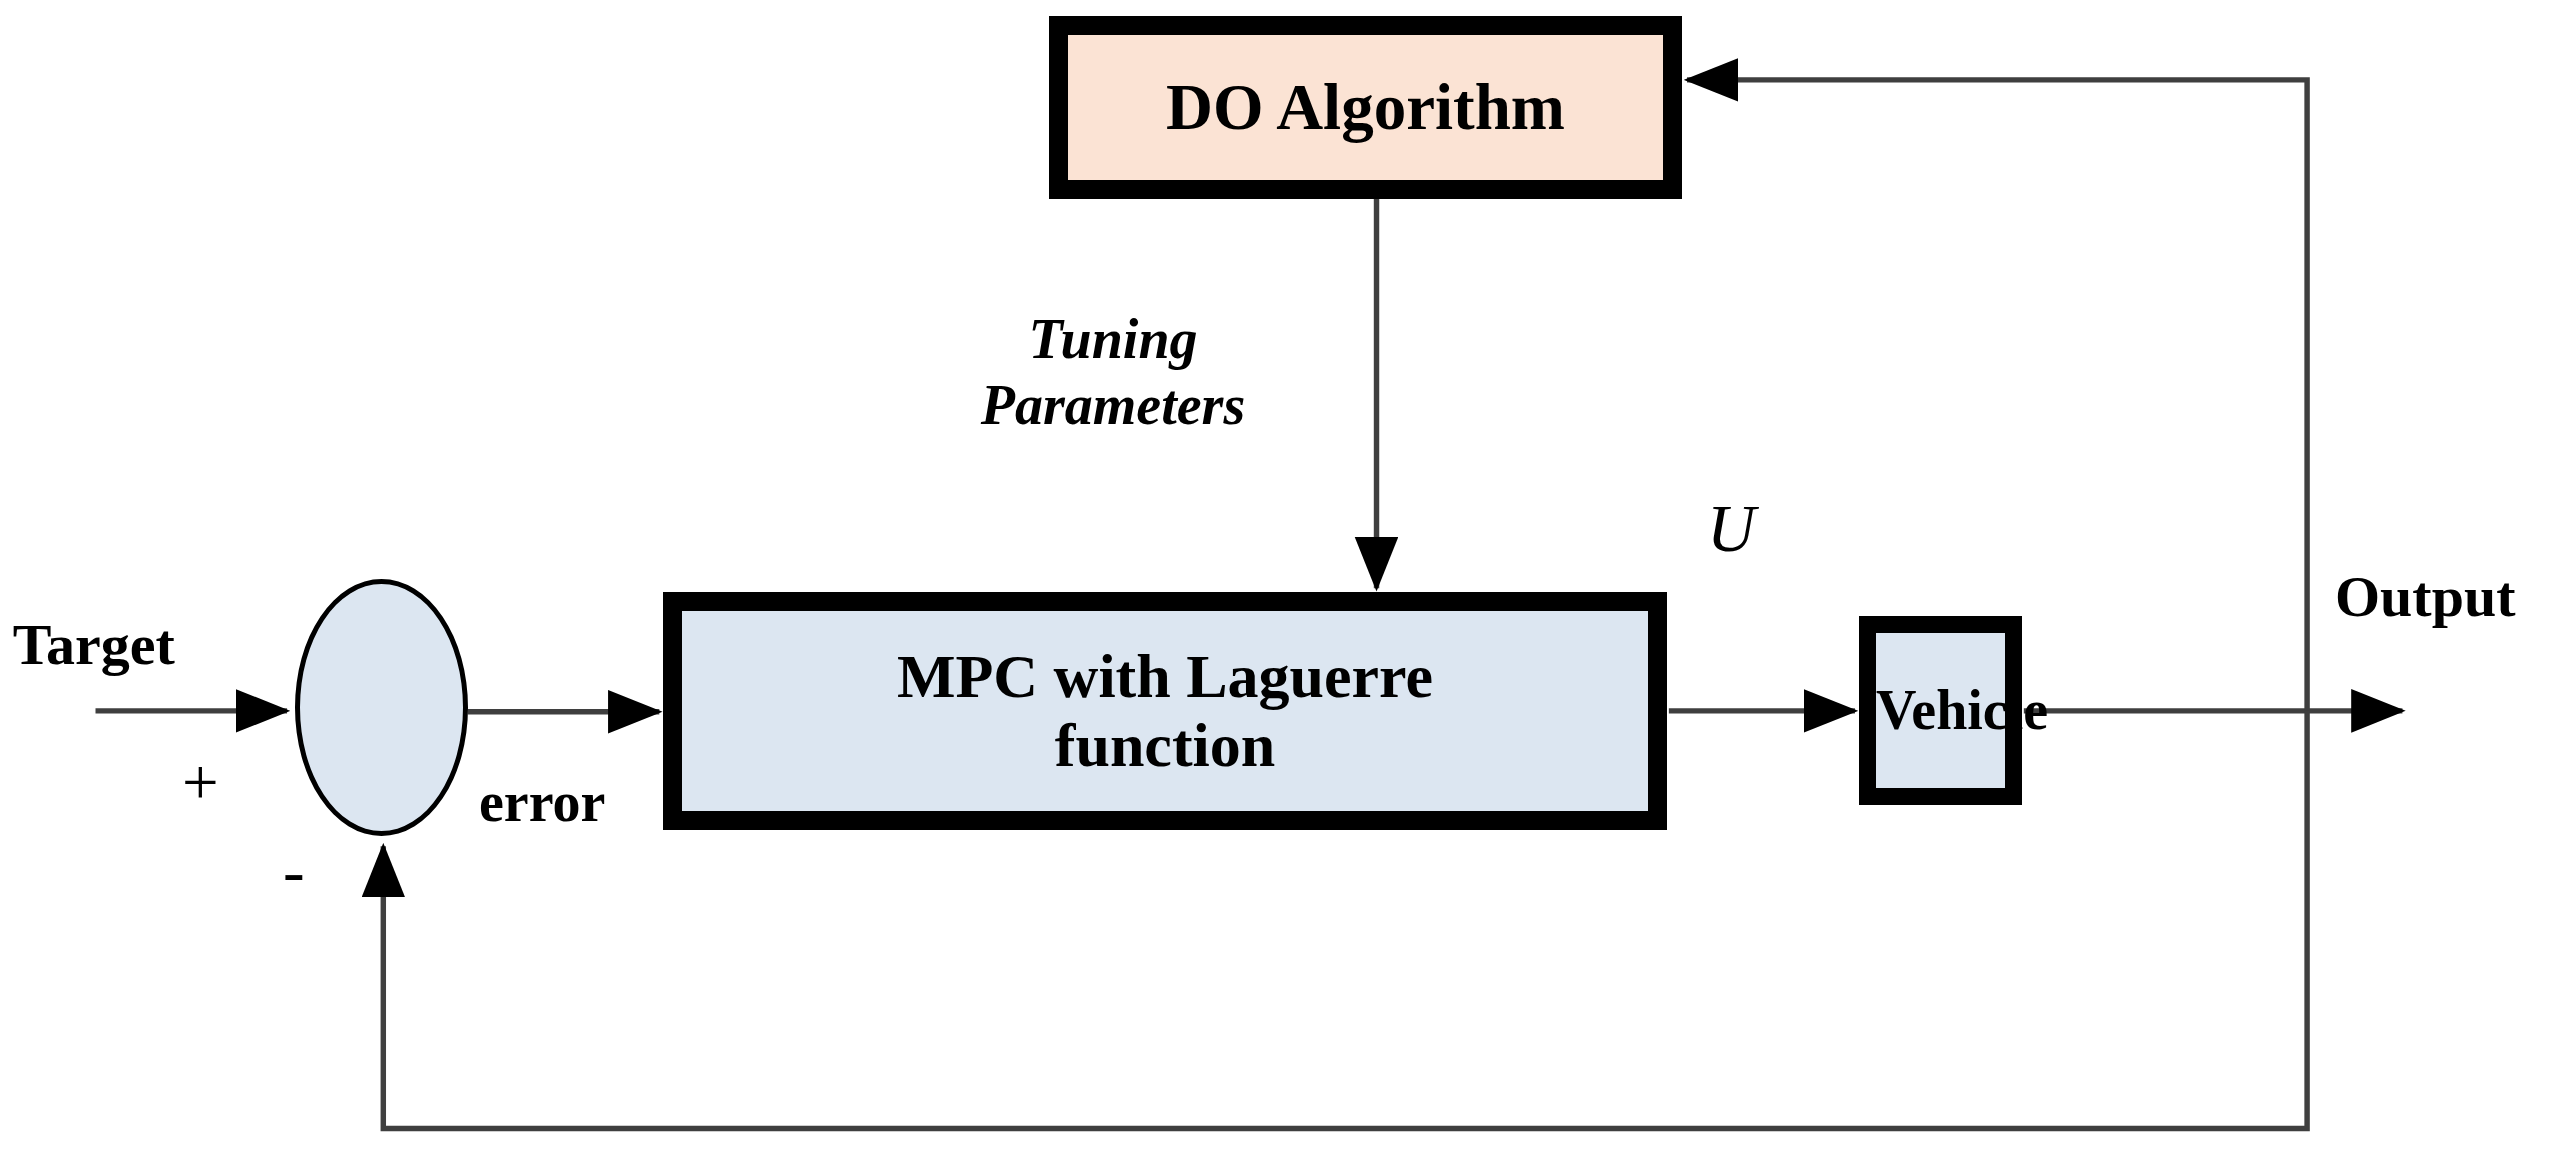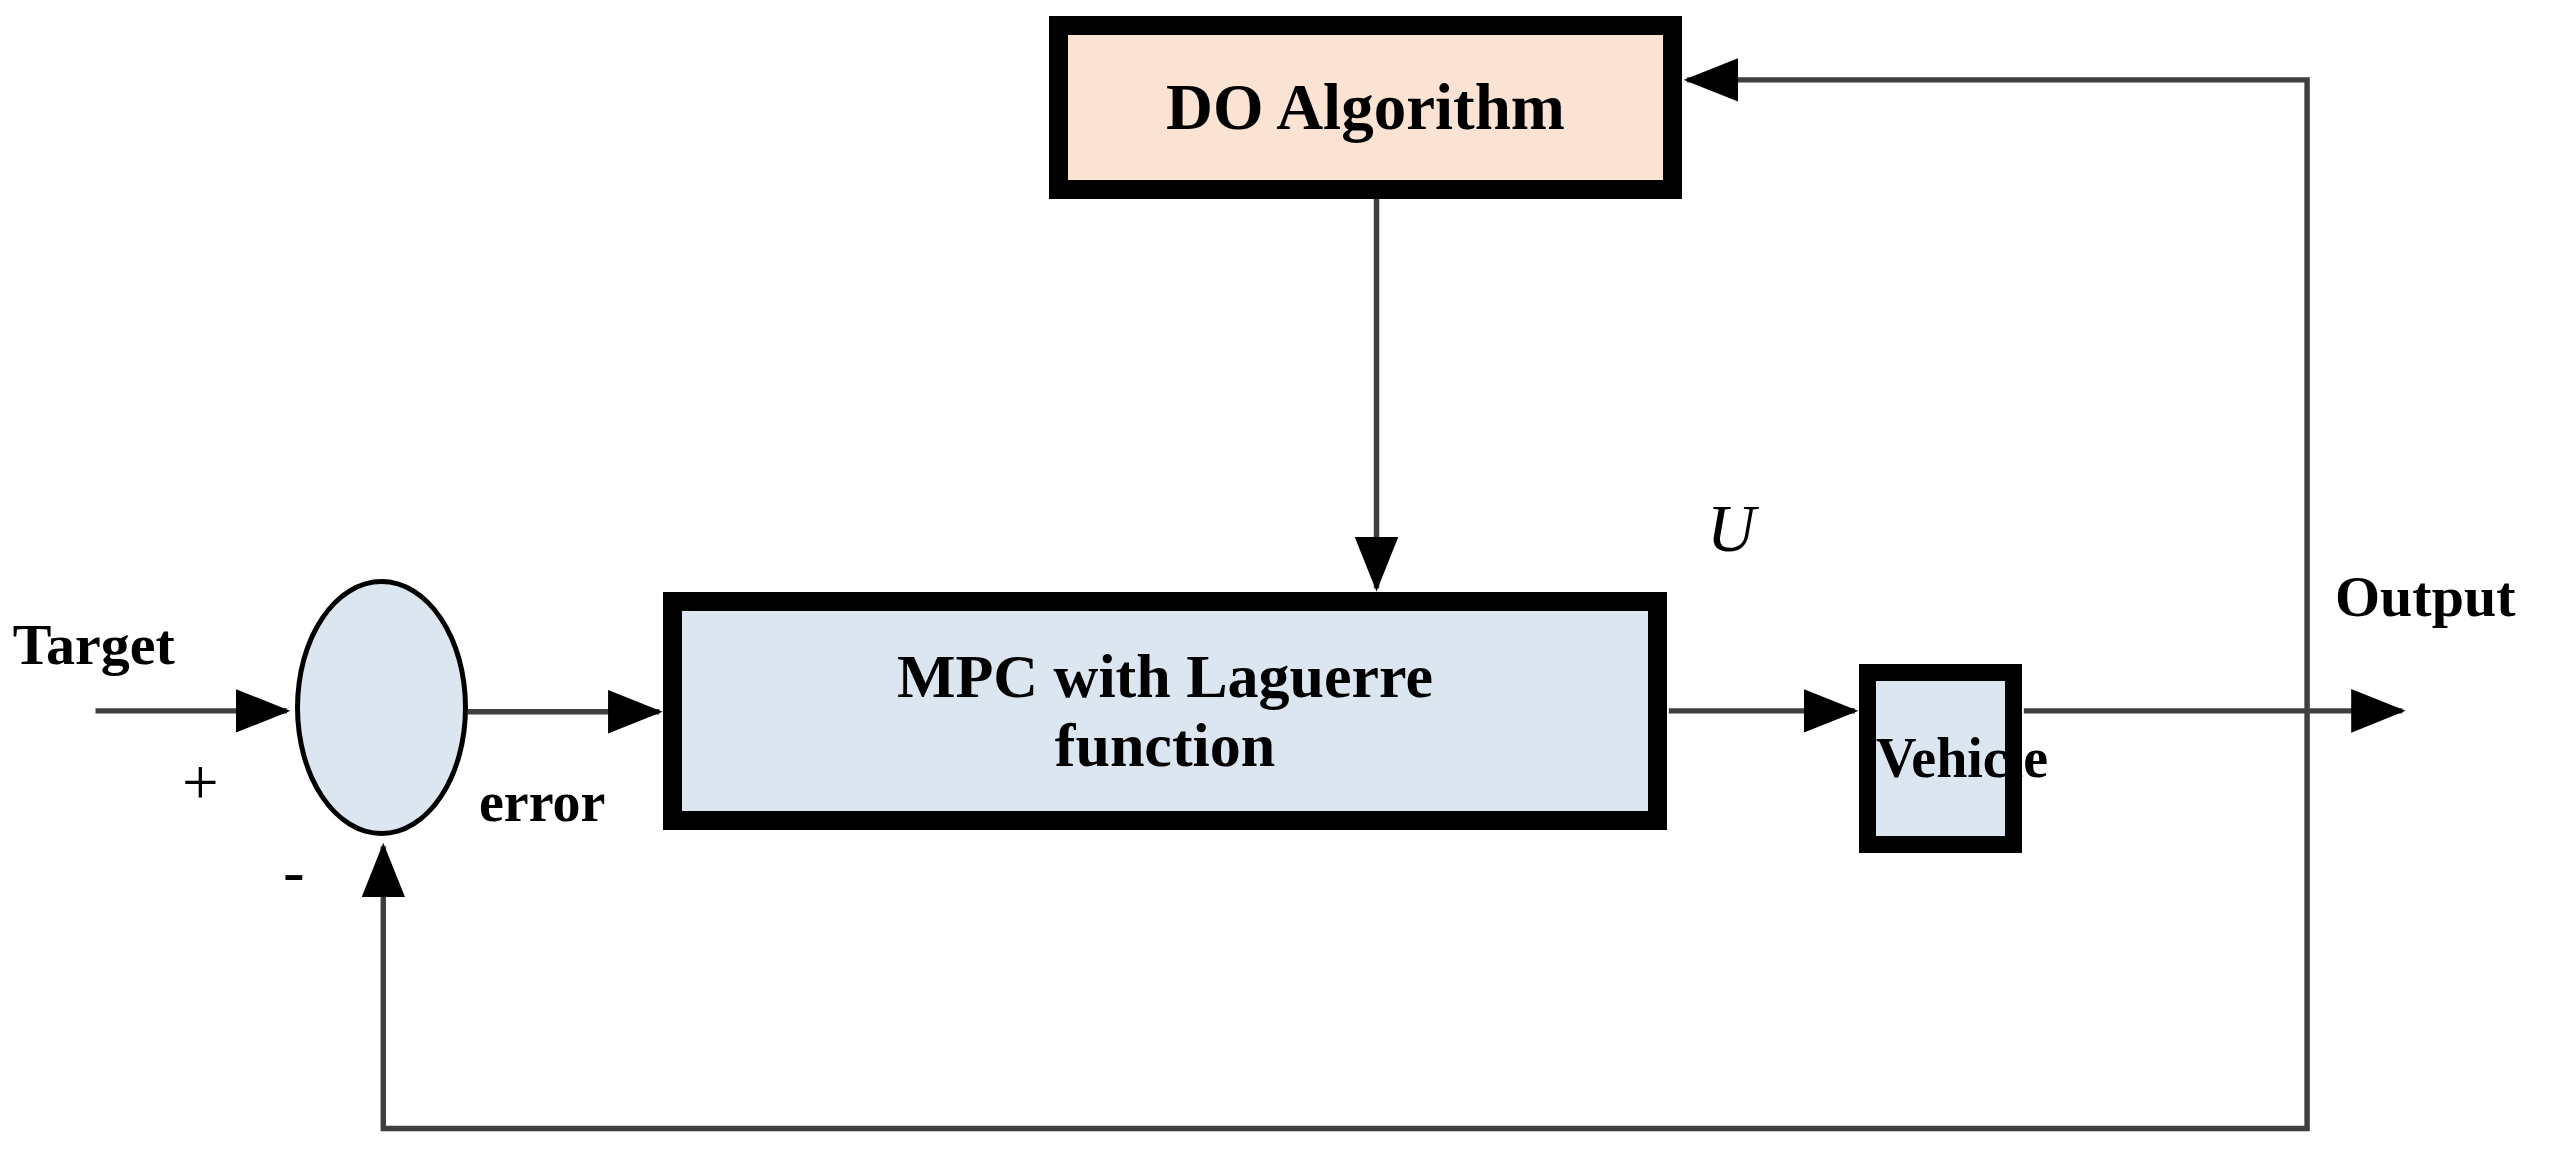--- a/index.html
+++ b/index.html
@@ -61,21 +61,20 @@
     font-size: 62px;
   }
   #block-vehicle {
     left: 1859px;
     top: 616px;
     width: 163px;
     height: 189px;
     border: 17px solid #000000;
     background: #dce6f1;
     font-size: 56px;
-    margin-top: 48px;
   }
 
   
   #summing-junction {
     position: absolute;
     left: 295px;
     top: 579px;
     width: 173px;
     height: 257px;
     border-radius: 50%;
@@ -193,19 +192,23 @@
   </div>
 
   <div class="label bold-serif" id="label-target">Target</div>
 
   <div class="label" id="label-plus">+</div>
 
   <div class="label" id="label-minus">-</div>
 
   <div class="label bold-serif" id="label-error">error</div>
 
+  <div class="label bold-italic-serif" id="label-tuning-parameters">
+    <div>Tuning</div>
+    <div>Parameters</div>
+  </div>
 
   <div class="label italic-serif" id="label-u">U</div>
 
   <div class="label bold-serif" id="label-output">Output</div>
 
 </div>
 
 
 </body></html>

